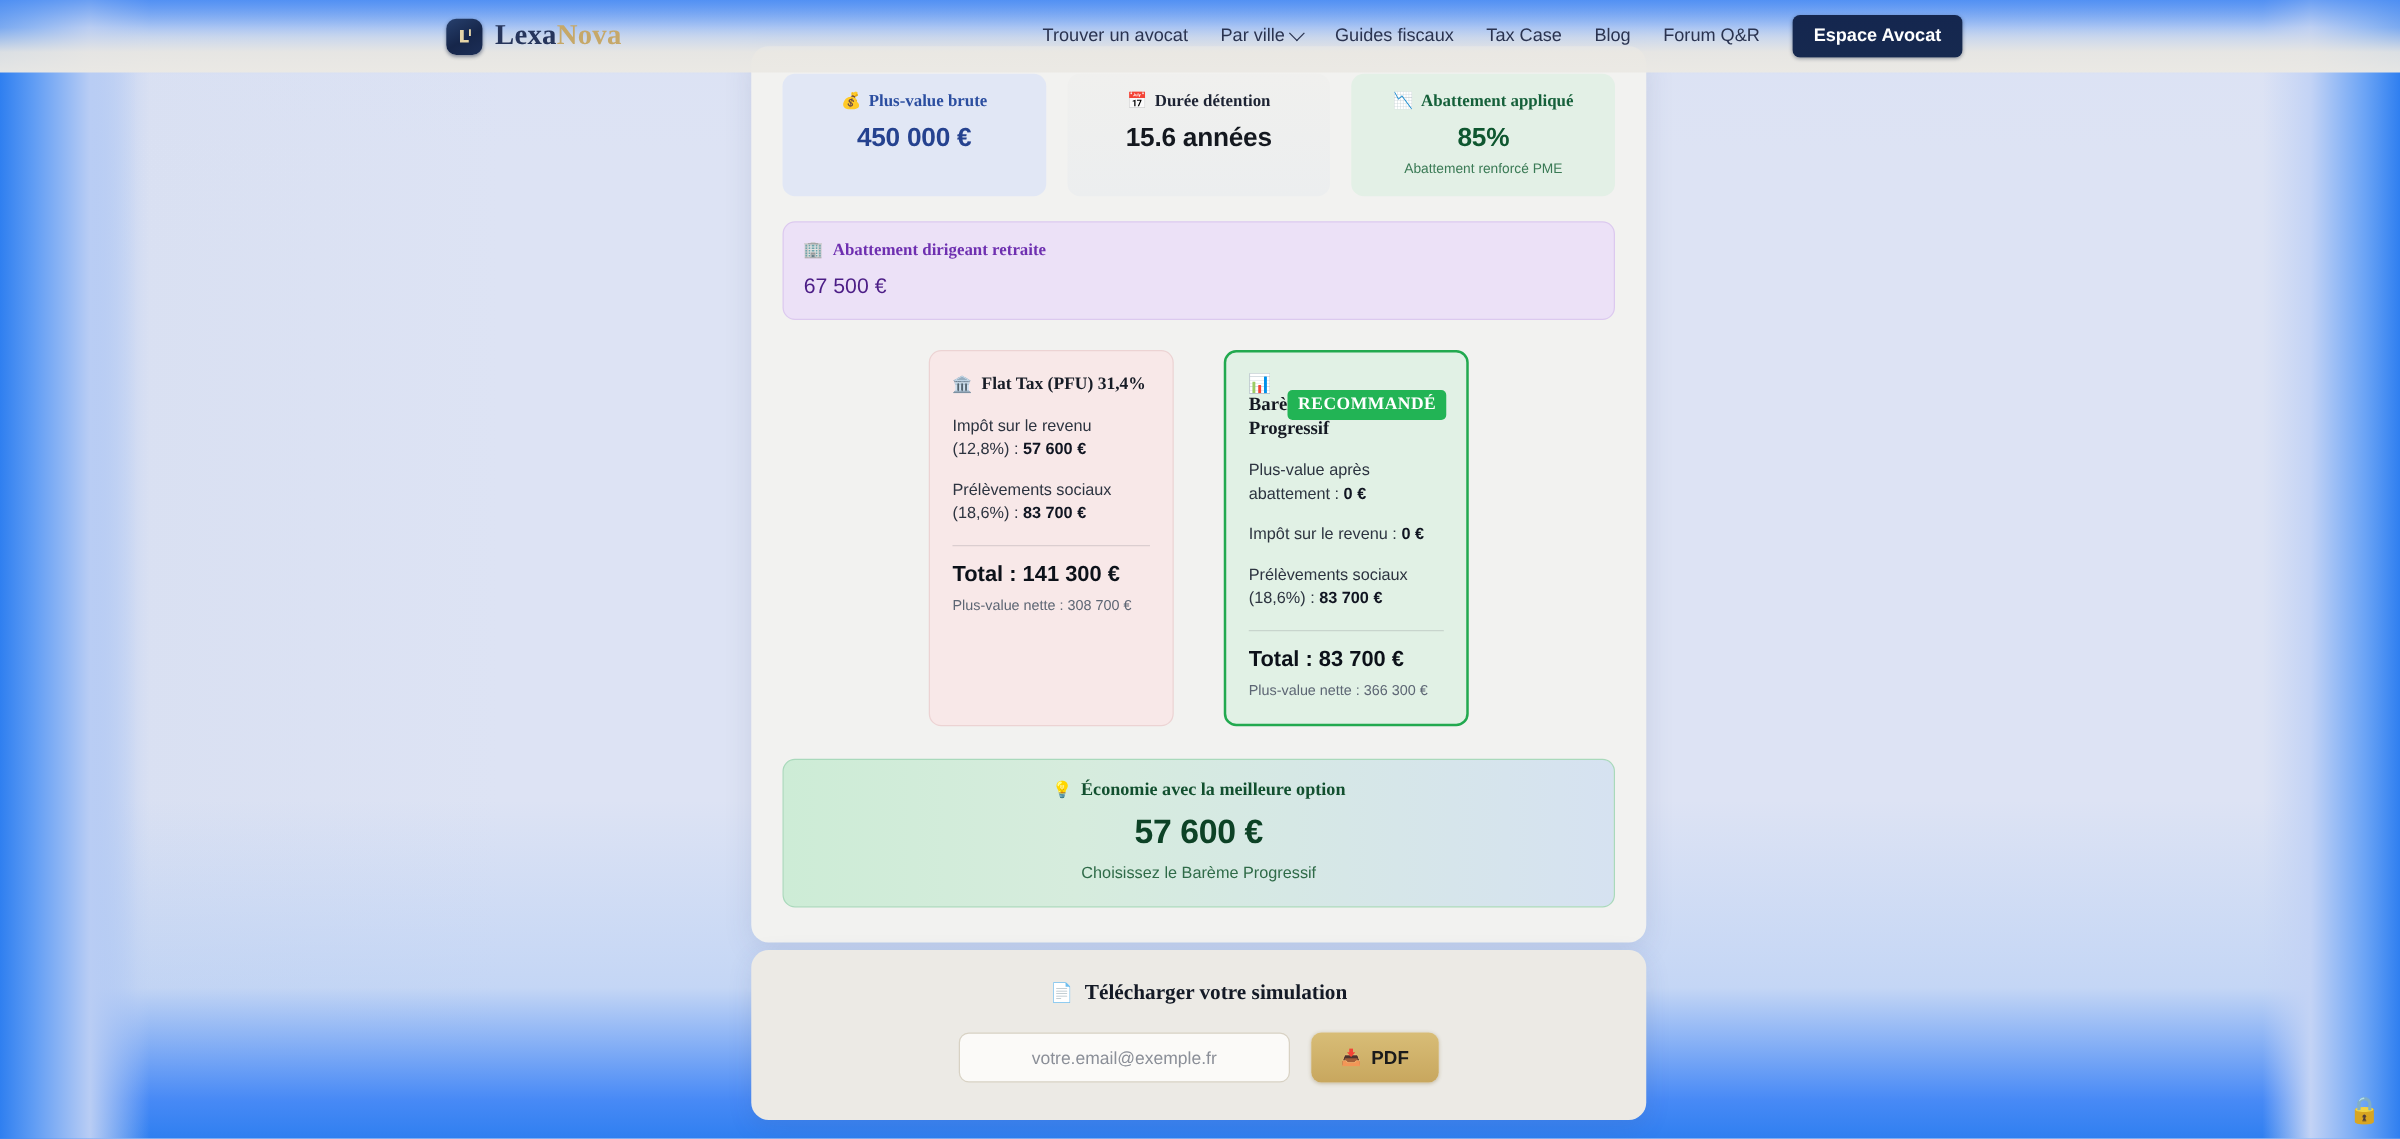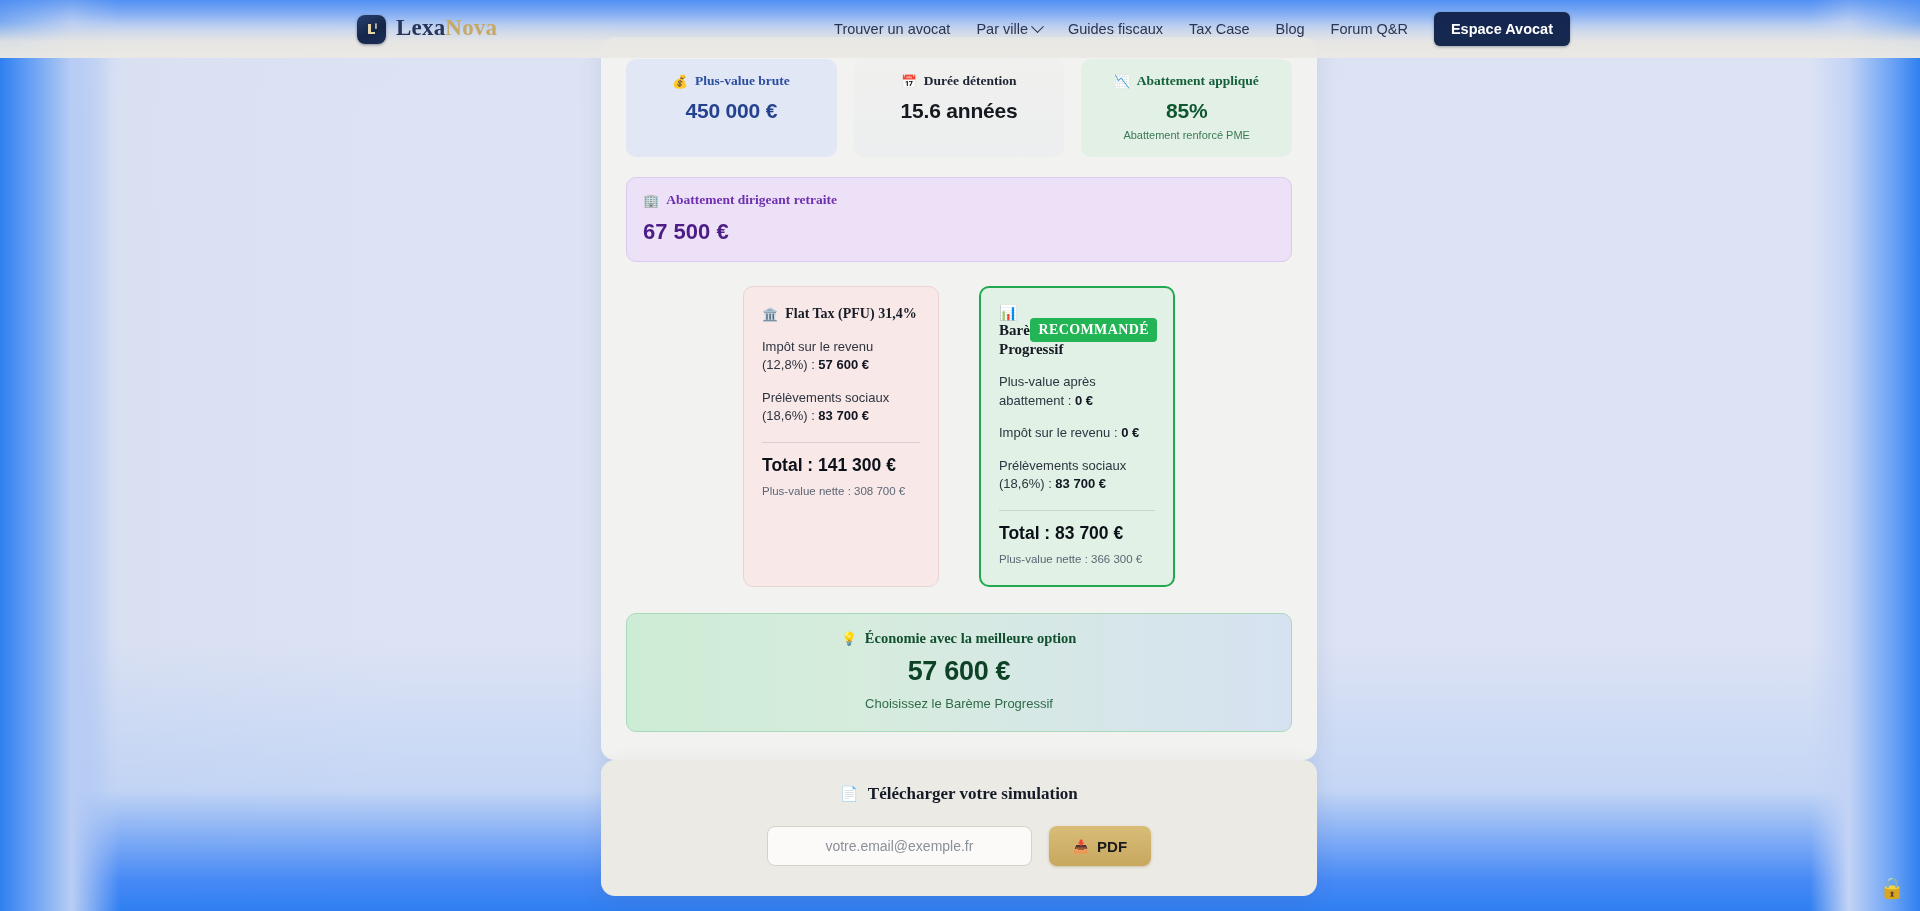--- a/index.html
+++ b/index.html
@@ -119,21 +119,21 @@
     background: #ece1f7;
     border: 1px solid #dcc9ef;
     border-radius: 10px;
     padding: 14px 16px 16px 16px;
   }
   .purple-title {
     font-family: "Liberation Serif", serif;
     font-size: 13.5px; font-weight: bold; color: #6e2fb0;
     display: flex; align-items: center; gap: 7px;
   }
-  .purple-value { font-size: 22px; font-weight: bold; color: #4c1d86; margin-top: 11px; }
+  .purple-value { font-size: 17px; font-weight: normal; color: #4c1d86; margin-top: 11px; }
 
   
   .compare-row { display: flex; gap: 40px; justify-content: center; margin-top: 24px; }
   .opt-card {
     width: 196px; border-radius: 10px; padding: 18px 18px 20px 18px;
     position: relative;
   }
   .opt-card.flat {
     background: #f8e8e8; border: 1px solid #ecd3d3;
   }

